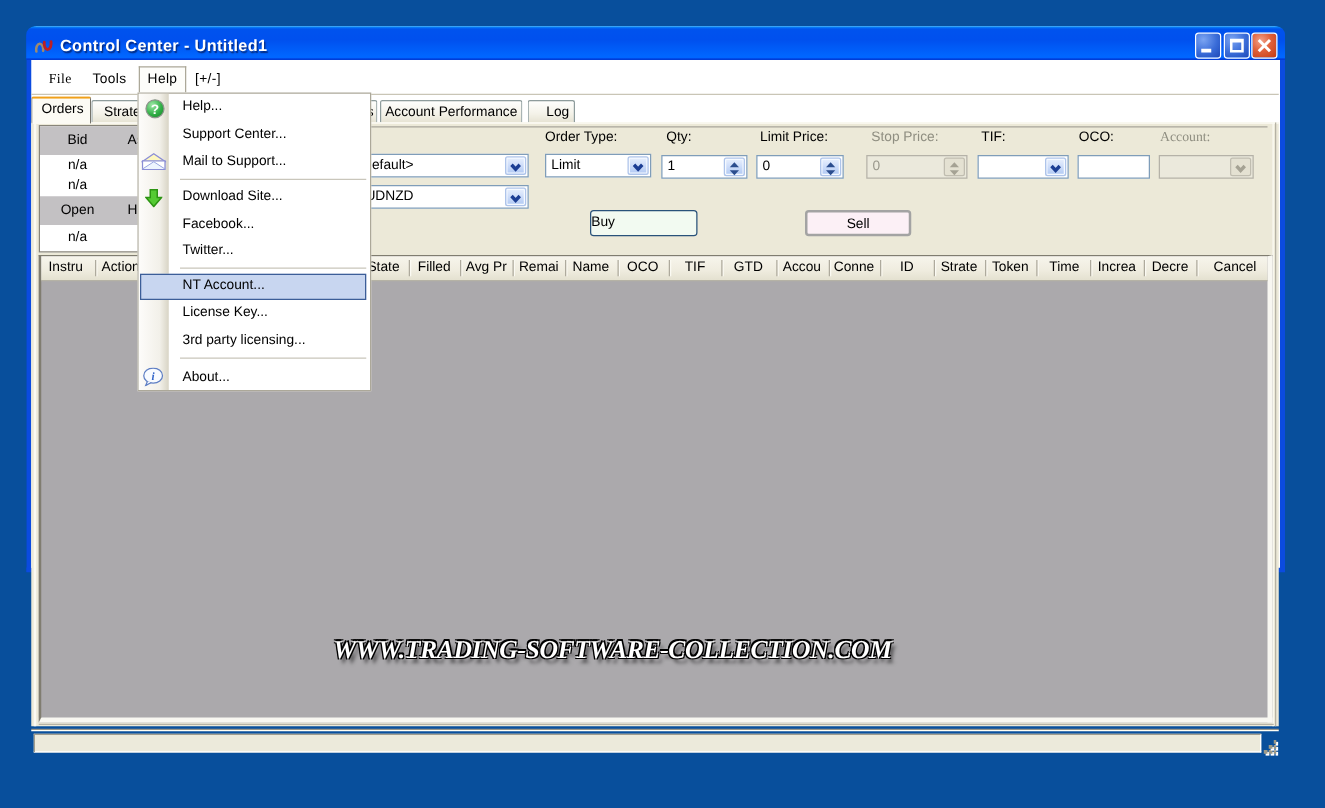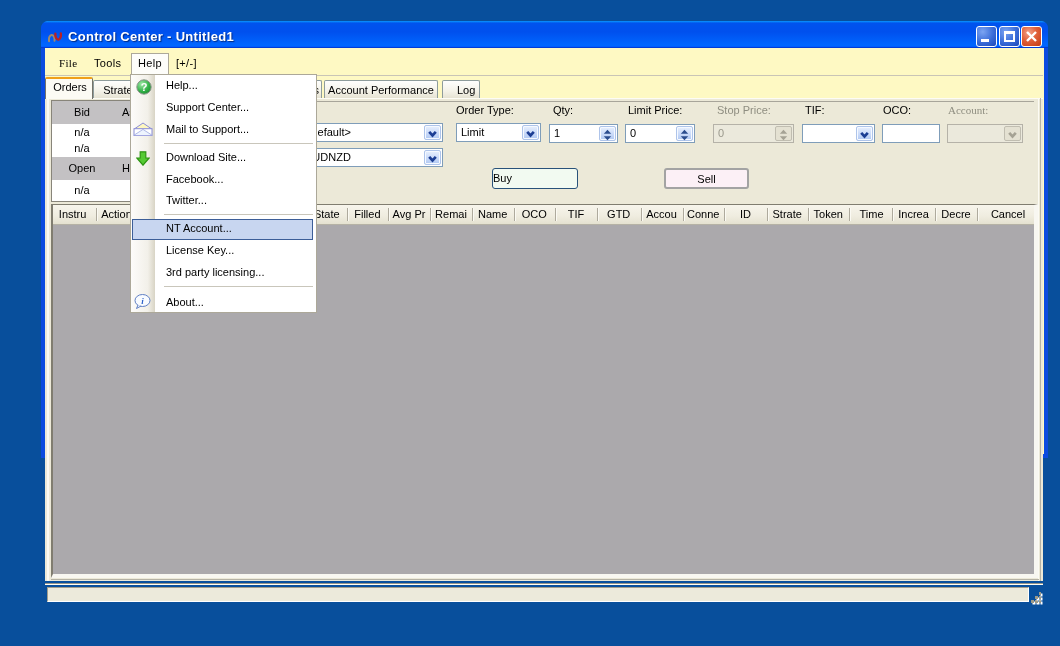--- a/index.html
+++ b/index.html
@@ -1,21 +1,21 @@
 <!DOCTYPE html>
 <html><head>
 <meta charset="utf-8">
 <style>
   * { margin:0; padding:0; box-sizing:border-box; }
   html,body { width:1060px; height:646px; overflow:hidden; }
   body { background:#084f9c; font-family:"Liberation Sans", sans-serif; font-size:11px; color:#000; }
   .abs { position:absolute; }
   #win { position:absolute; left:21px; top:21px; width:1007px; height:437px;
-         background:#fef9c3; border:4px solid #0b4be0; border-top:none;
-         border-radius:8px 8px 0 0;margin-left:20px; }
+         background:#ffffff; border:4px solid #0b4be0; border-top:none;
+         border-radius:8px 8px 0 0; }
   #titlebar { position:absolute; left:-4px; top:0; width:1007px; height:27px;
     border-radius:7px 7px 0 0;
     background:linear-gradient(180deg,#0997ff 0%,#0053ee 8%,#0050ee 40%,#0066ff 88%,#0066ff 93%,#005bff 95%,#003dd7 96%,#003dd7 100%);
   }
   #title { position:absolute; left:27px; top:8px; color:#fff; font-size:13px; font-weight:bold;
            text-shadow:1px 1px 1px rgba(0,20,80,0.7); letter-spacing:0.3px; }
   .tbtn { position:absolute; top:5px; width:21px; height:21px; border-radius:3px;
           border:1px solid #fff; }
   .tbtn.blue { background:radial-gradient(circle at 30% 25%, #7ba4f2 0%, #3a6cd8 55%, #1e49b8 100%); }
   .tbtn.red  { background:radial-gradient(circle at 35% 30%, #f2a28b 0%, #e0603a 45%, #c33b13 100%); }
@@ -208,20 +208,24 @@
         <div class="gsep" style="left:629.5px"></div>
         <div class="gsep" style="left:671px"></div>
         <div class="gsep" style="left:714px"></div>
         <div class="gsep" style="left:754.5px"></div>
         <div class="gsep" style="left:796px"></div>
         <div class="gsep" style="left:839px"></div>
         <div class="gsep" style="left:882px"></div>
         <div class="gsep" style="left:924px"></div>
       </div>
 
+    <div class="abs" style="left:227px; top:304px; width:460px; text-align:center;
+         font-family:'Liberation Serif', serif; font-style:italic; font-weight:bold; font-size:20.5px;
+         color:#fff; letter-spacing:-0.3px; white-space:nowrap;
+         text-shadow:-1px -1px 0 #000, 1px -1px 0 #000, -1px 1px 0 #000, 1px 1px 0 #000, 3px 4px 3px rgba(0,0,0,0.5);">WWW.TRADING-SOFTWARE-COLLECTION.COM</div>
   </div>
 
   <div class="abs" style="left:0; top:562px; width:998px; height:1px; background:#99968a;"></div>
   <div class="abs" style="left:0; top:563px; width:998px; height:1px; background:#fffef4;"></div>
 
   <div class="abs" style="left:2px; top:566px; width:982px; height:14.5px; background:#eceadb;
        border-top:1px solid #a09d8e; border-left:1px solid #a09d8e;
        border-right:1px solid #fff; border-bottom:1px solid #fff;"></div>
 
   <div class="abs" id="grip">

